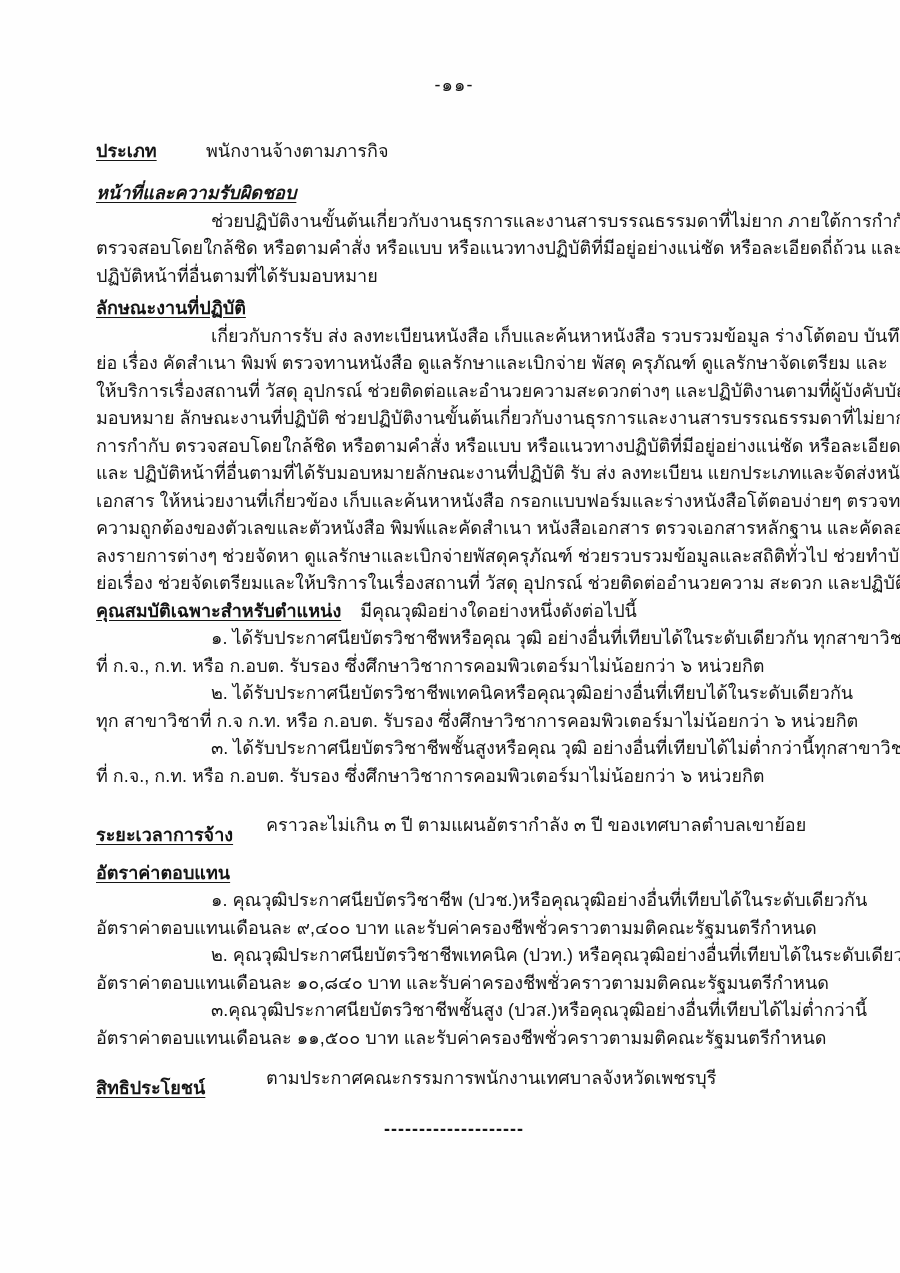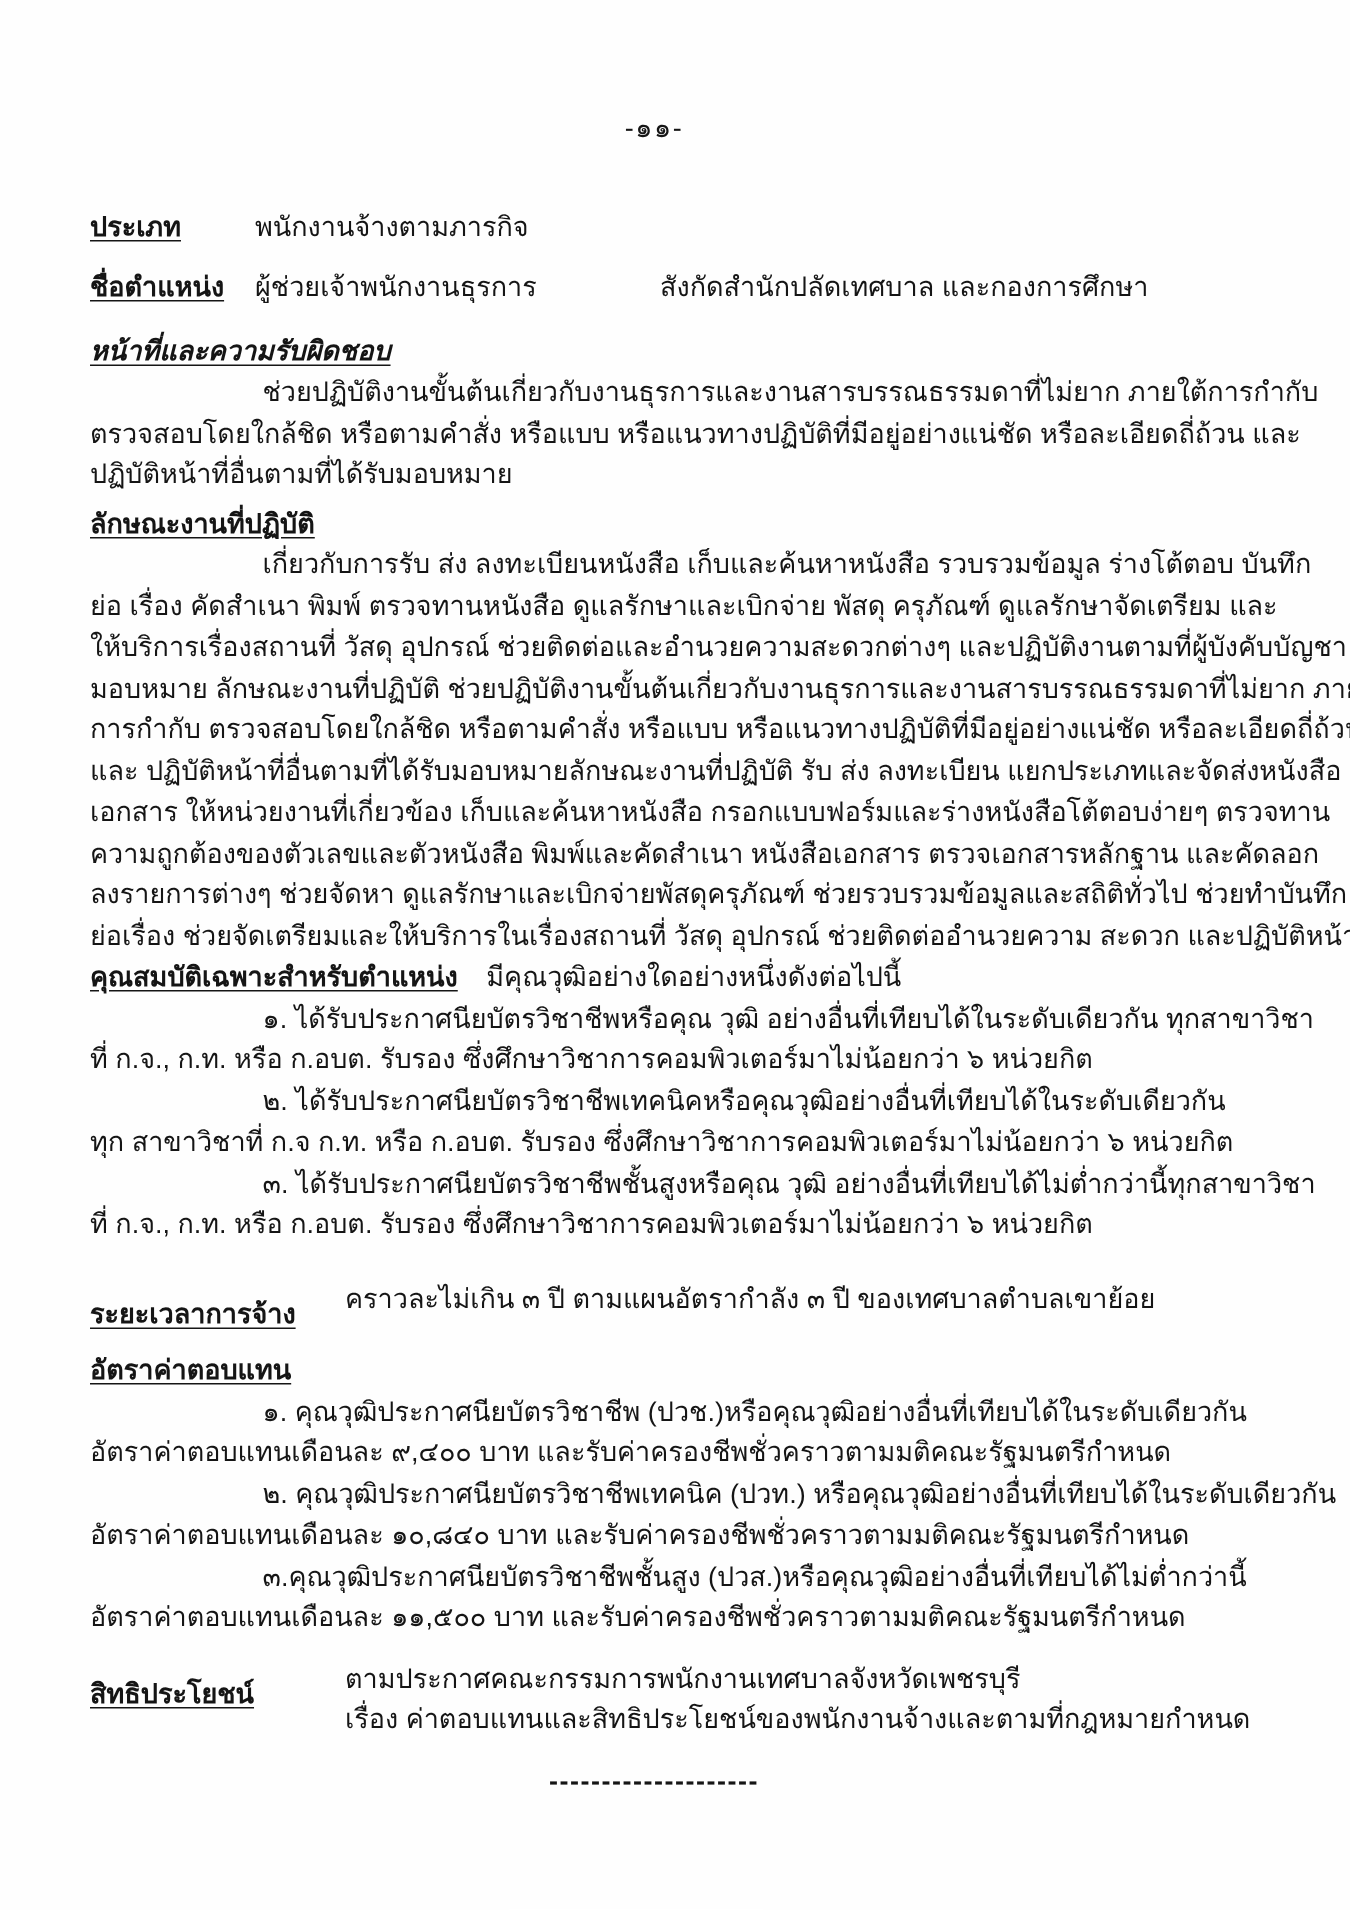--- a/index.html
+++ b/index.html
@@ -1,18 +1,18 @@
 <!DOCTYPE html>
 <html><head>
 <meta charset="utf-8">
 <style>
   html,body{margin:0;padding:0;background:#ffffff;}
   .page{
     width:900px;height:1273px;box-sizing:border-box;
-    padding:72px 88px 0 60px;
+    padding:72px 88px 0 96px;
     background:#fefefe;color:#151515;
     font-family:"Liberation Sans",sans-serif;
     font-size:18px;line-height:27.5px;
     overflow:hidden;position:relative;
   }
   .line{white-space:nowrap;}
   .indent{padding-left:115px;}
   .page-number{text-align:center;letter-spacing:1px;}
   .heading{font-weight:bold;text-decoration:underline;text-underline-offset:3px;margin-top:10px;}
   .meta-row{display:flex;}
@@ -36,25 +36,20 @@
 
 <div class="page">
 
   <div class="page-number">-๑๑-</div>
 
   <div class="meta-row first">
     <span class="label">ประเภท</span>
     <span class="value">พนักงานจ้างตามภารกิจ</span>
   </div>
 
-  <div class="meta-row second">
-    <span class="label">ชื่อตำแหน่ง</span>
-    <span class="pos-value">ผู้ช่วยเจ้าพนักงานธุรการ</span>
-    <span class="affiliation">สังกัดสำนักปลัดเทศบาล และกองการศึกษา</span>
-  </div>
 
   <div class="heading sec-duties">หน้าที่และความรับผิดชอบ</div>
   <div class="line indent">ช่วยปฏิบัติงานขั้นต้นเกี่ยวกับงานธุรการและงานสารบรรณธรรมดาที่ไม่ยาก ภายใต้การกำกับ</div>
   <div class="line">ตรวจสอบโดยใกล้ชิด หรือตามคำสั่ง หรือแบบ หรือแนวทางปฏิบัติที่มีอยู่อย่างแน่ชัด หรือละเอียดถี่ถ้วน และ</div>
   <div class="line">ปฏิบัติหน้าที่อื่นตามที่ได้รับมอบหมาย</div>
 
   <div class="heading sec-nature">ลักษณะงานที่ปฏิบัติ</div>
   <div class="line indent">เกี่ยวกับการรับ ส่ง ลงทะเบียนหนังสือ เก็บและค้นหาหนังสือ รวบรวมข้อมูล ร่างโต้ตอบ บันทึก</div>
   <div class="line">ย่อ เรื่อง คัดสำเนา พิมพ์ ตรวจทานหนังสือ ดูแลรักษาและเบิกจ่าย พัสดุ ครุภัณฑ์ ดูแลรักษาจัดเตรียม และ</div>
   <div class="line">ให้บริการเรื่องสถานที่ วัสดุ อุปกรณ์ ช่วยติดต่อและอำนวยความสะดวกต่างๆ และปฏิบัติงานตามที่ผู้บังคับบัญชา</div>
@@ -87,19 +82,18 @@
   <div class="line">อัตราค่าตอบแทนเดือนละ ๙,๔๐๐ บาท และรับค่าครองชีพชั่วคราวตามมติคณะรัฐมนตรีกำหนด</div>
   <div class="line indent">๒. คุณวุฒิประกาศนียบัตรวิชาชีพเทคนิค (ปวท.) หรือคุณวุฒิอย่างอื่นที่เทียบได้ในระดับเดียวกัน</div>
   <div class="line">อัตราค่าตอบแทนเดือนละ ๑๐,๘๔๐ บาท และรับค่าครองชีพชั่วคราวตามมติคณะรัฐมนตรีกำหนด</div>
   <div class="line indent">๓.คุณวุฒิประกาศนียบัตรวิชาชีพชั้นสูง (ปวส.)หรือคุณวุฒิอย่างอื่นที่เทียบได้ไม่ต่ำกว่านี้</div>
   <div class="line">อัตราค่าตอบแทนเดือนละ ๑๑,๕๐๐ บาท  และรับค่าครองชีพชั่วคราวตามมติคณะรัฐมนตรีกำหนด</div>
 
   <div class="kv-row kv-benefits">
     <span class="heading kv-label">สิทธิประโยชน์</span>
     <span>
       <span class="line" style="display:block">ตามประกาศคณะกรรมการพนักงานเทศบาลจังหวัดเพชรบุรี</span>
-      <span class="line" style="display:block">เรื่อง ค่าตอบแทนและสิทธิประโยชน์ของพนักงานจ้างและตามที่กฎหมายกำหนด</span>
     </span>
   </div>
 
   <div class="divider">--------------------</div>
 
 </div>
 
 </body></html>

